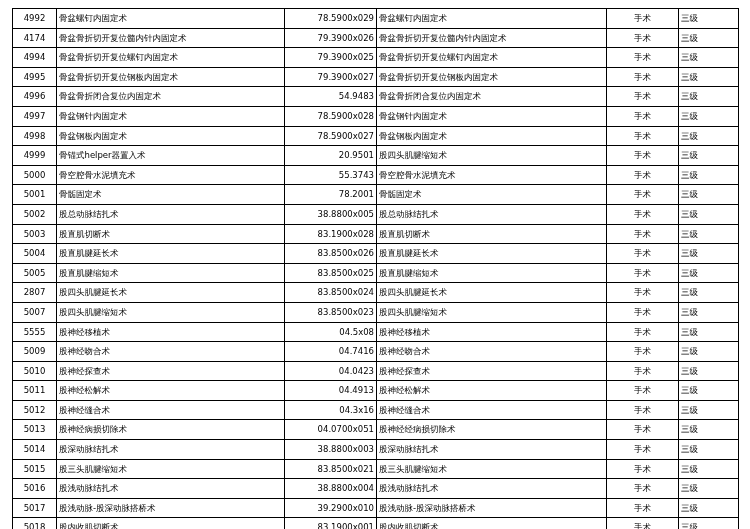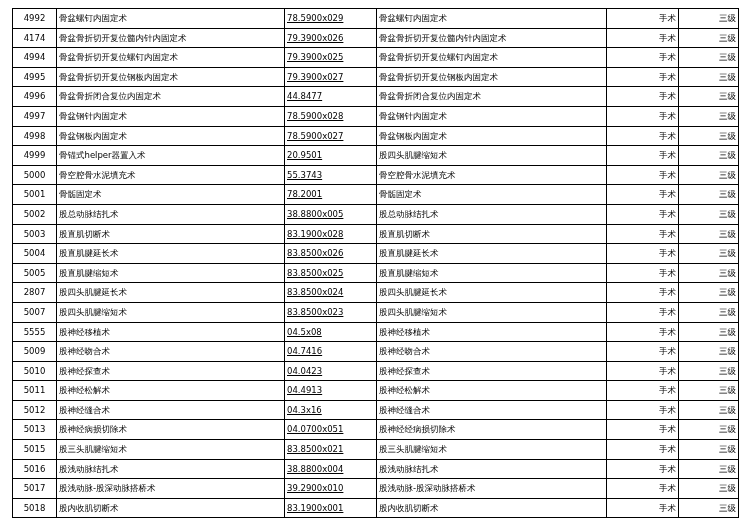--- a/index.html
+++ b/index.html
@@ -39,24 +39,24 @@
   }
   col.c-code  { width: 44px; }
   col.c-name  { width: 228px; }
   col.c-icd   { width: 92px; }
   col.c-alias { width: 230px; }
   col.c-type  { width: 72px; }
   col.c-level { width: 60px; }
 
   td.code  { text-align: center; font-family: "DejaVu Sans", "Liberation Sans", sans-serif; }
   td.name  { text-align: left; padding-left: 4px; }
-  td.icd   { text-align: left; padding-left: 4px; text-decoration: underline; }
+  td.icd   { text-align: right; padding-left: 4px; }
   td.alias { text-align: left; padding-left: 4px; }
-  td.type  { text-align: right; }
-  td.level { text-align: right; }
+  td.type  { text-align: center; }
+  td.level { text-align: left; }
 </style>
 </head>
 <body>
 
 <div id="page">
   <table class="proc-table">
     <colgroup>
       <col class="c-code">
       <col class="c-name">
       <col class="c-icd">
@@ -93,21 +93,21 @@
           <td class="code">4995</td>
           <td class="name">骨盆骨折切开复位钢板内固定术</td>
           <td class="icd">79.3900x027</td>
           <td class="alias">骨盆骨折切开复位钢板内固定术</td>
           <td class="type">手术</td>
           <td class="level">三级</td>
         </tr>
         <tr>
           <td class="code">4996</td>
           <td class="name">骨盆骨折闭合复位内固定术</td>
-          <td class="icd">44.8477</td>
+          <td class="icd">54.9483</td>
           <td class="alias">骨盆骨折闭合复位内固定术</td>
           <td class="type">手术</td>
           <td class="level">三级</td>
         </tr>
         <tr>
           <td class="code">4997</td>
           <td class="name">骨盆钢针内固定术</td>
           <td class="icd">78.5900x028</td>
           <td class="alias">骨盆钢针内固定术</td>
           <td class="type">手术</td>
@@ -231,20 +231,28 @@
           <td class="icd">04.3x16</td>
           <td class="alias">股神经缝合术</td>
           <td class="type">手术</td>
           <td class="level">三级</td>
         </tr>
         <tr>
           <td class="code">5013</td>
           <td class="name">股神经病损切除术</td>
           <td class="icd">04.0700x051</td>
           <td class="alias">股神经经病损切除术</td>
+          <td class="type">手术</td>
+          <td class="level">三级</td>
+        </tr>
+        <tr>
+          <td class="code">5014</td>
+          <td class="name">股深动脉结扎术</td>
+          <td class="icd">38.8800x003</td>
+          <td class="alias">股深动脉结扎术</td>
           <td class="type">手术</td>
           <td class="level">三级</td>
         </tr>
         <tr>
           <td class="code">5015</td>
           <td class="name">股三头肌腱缩短术</td>
           <td class="icd">83.8500x021</td>
           <td class="alias">股三头肌腱缩短术</td>
           <td class="type">手术</td>
           <td class="level">三级</td>

